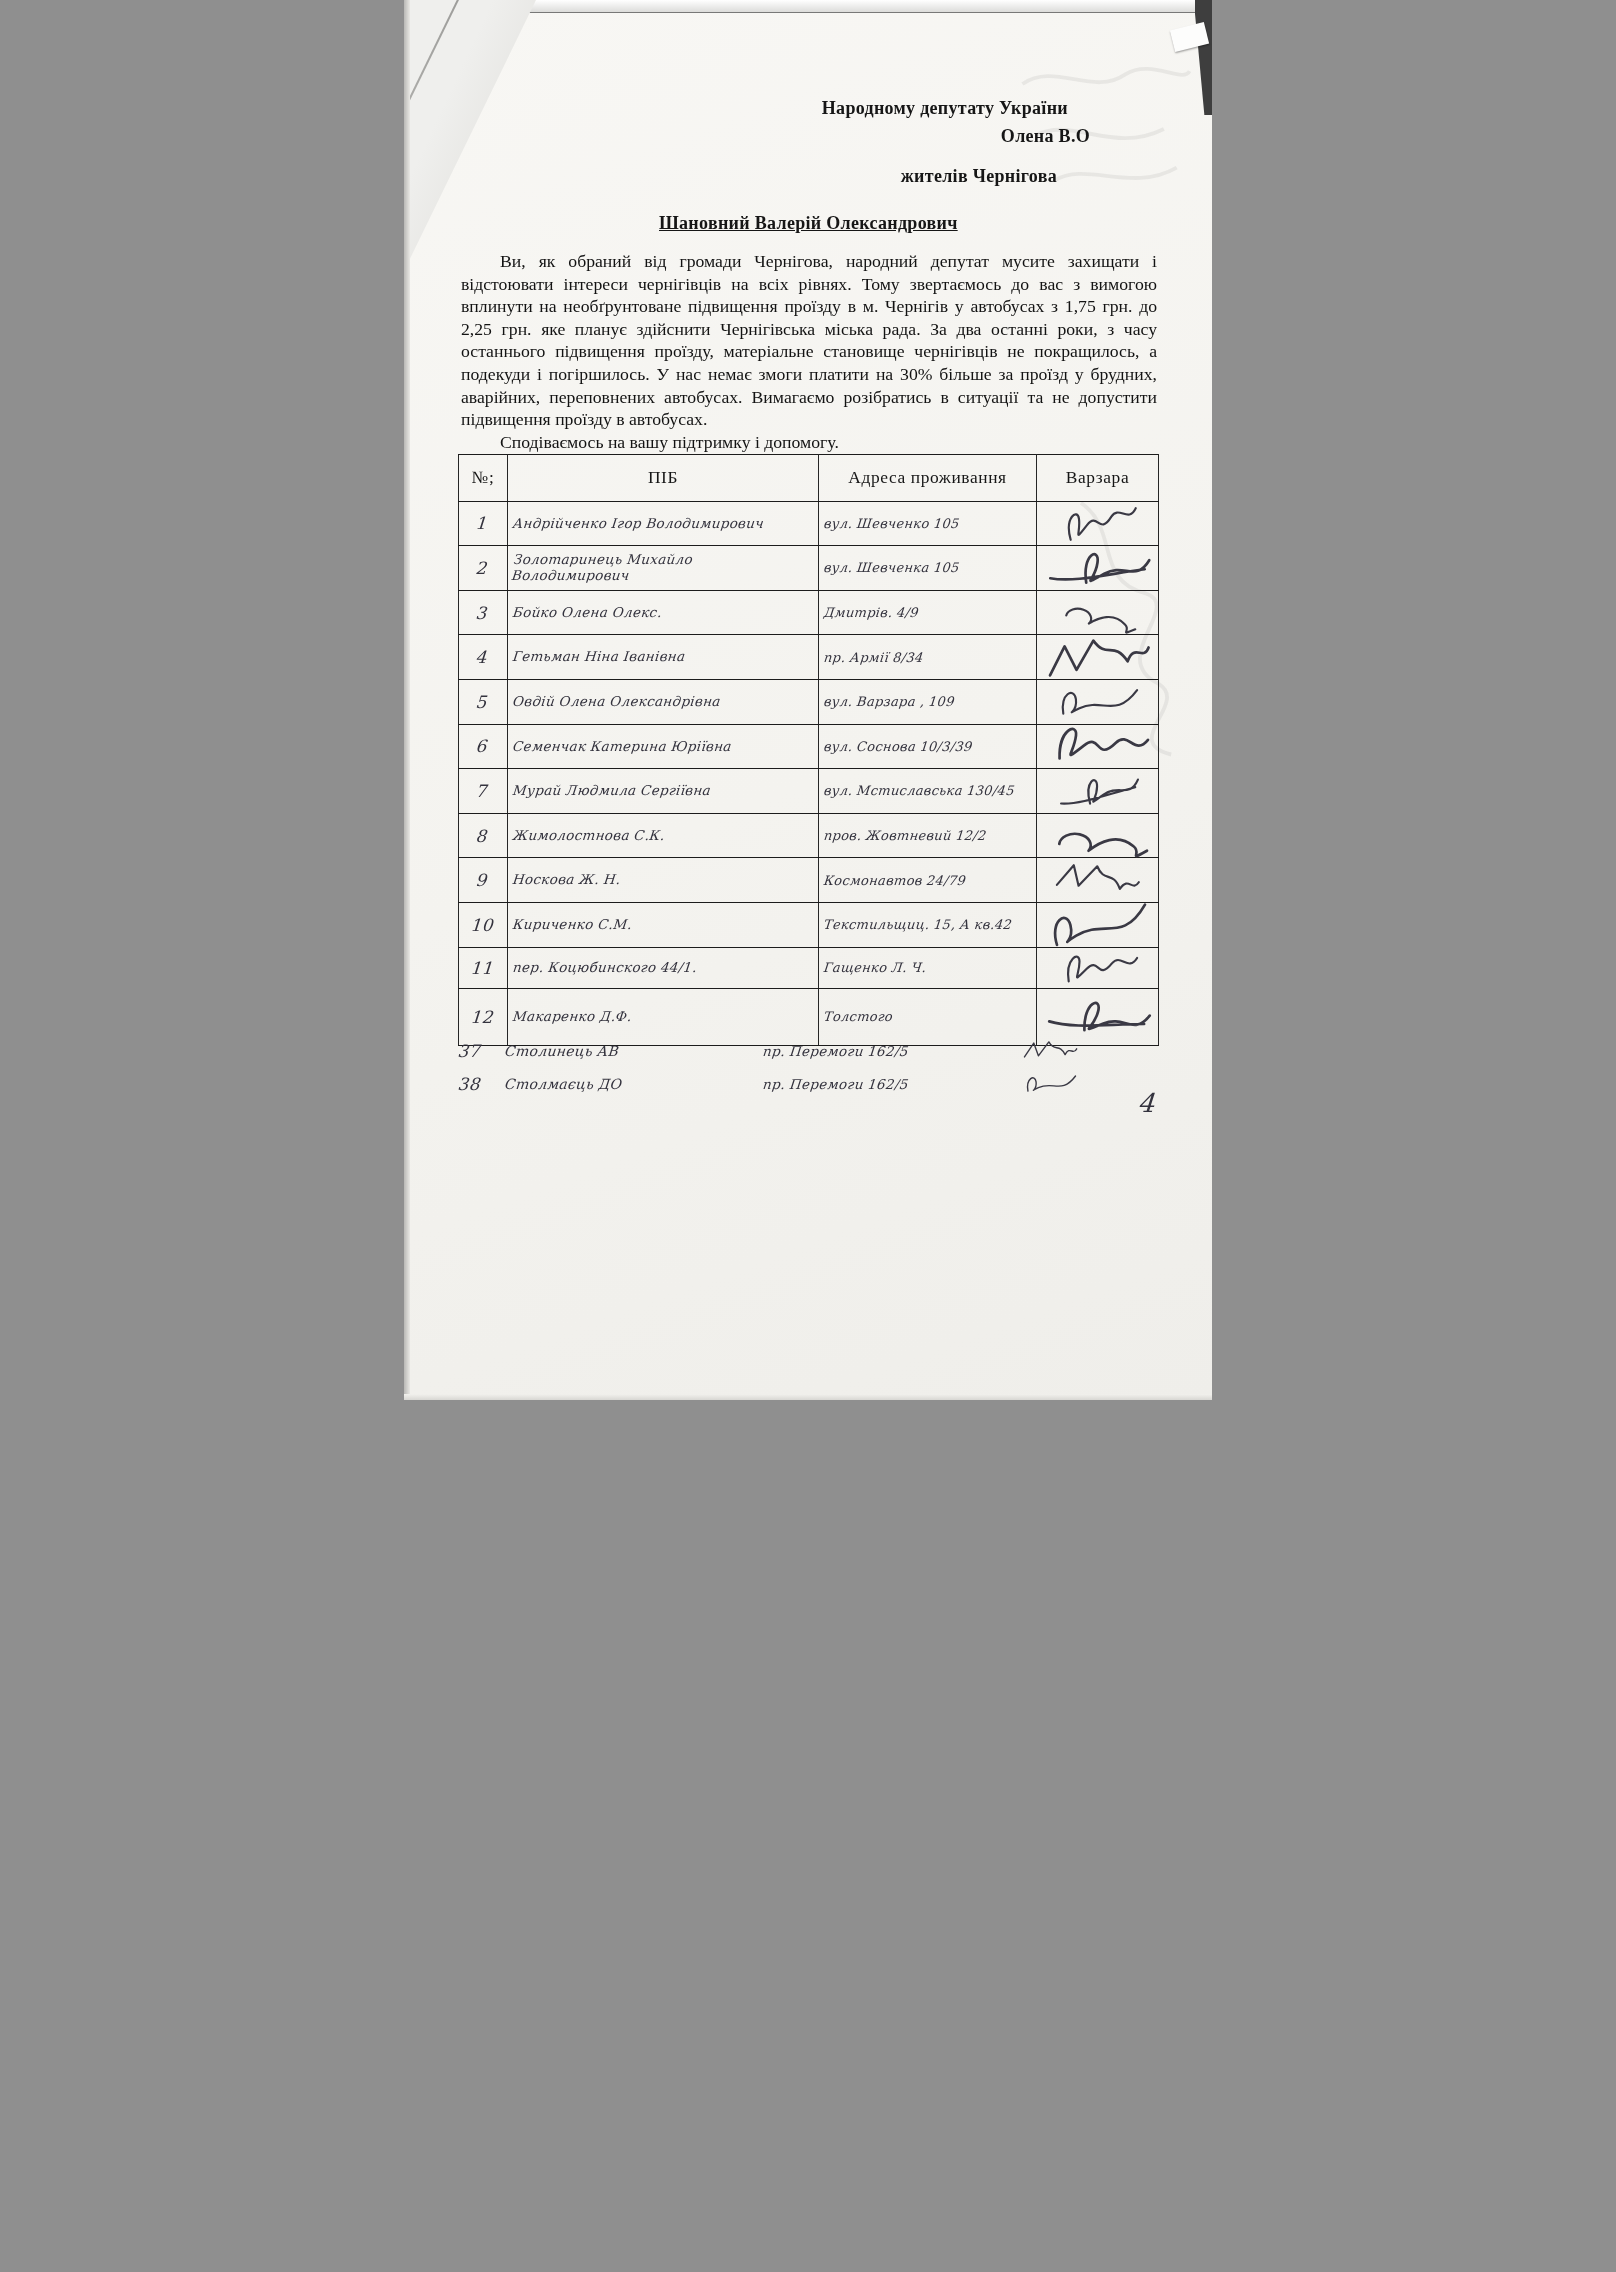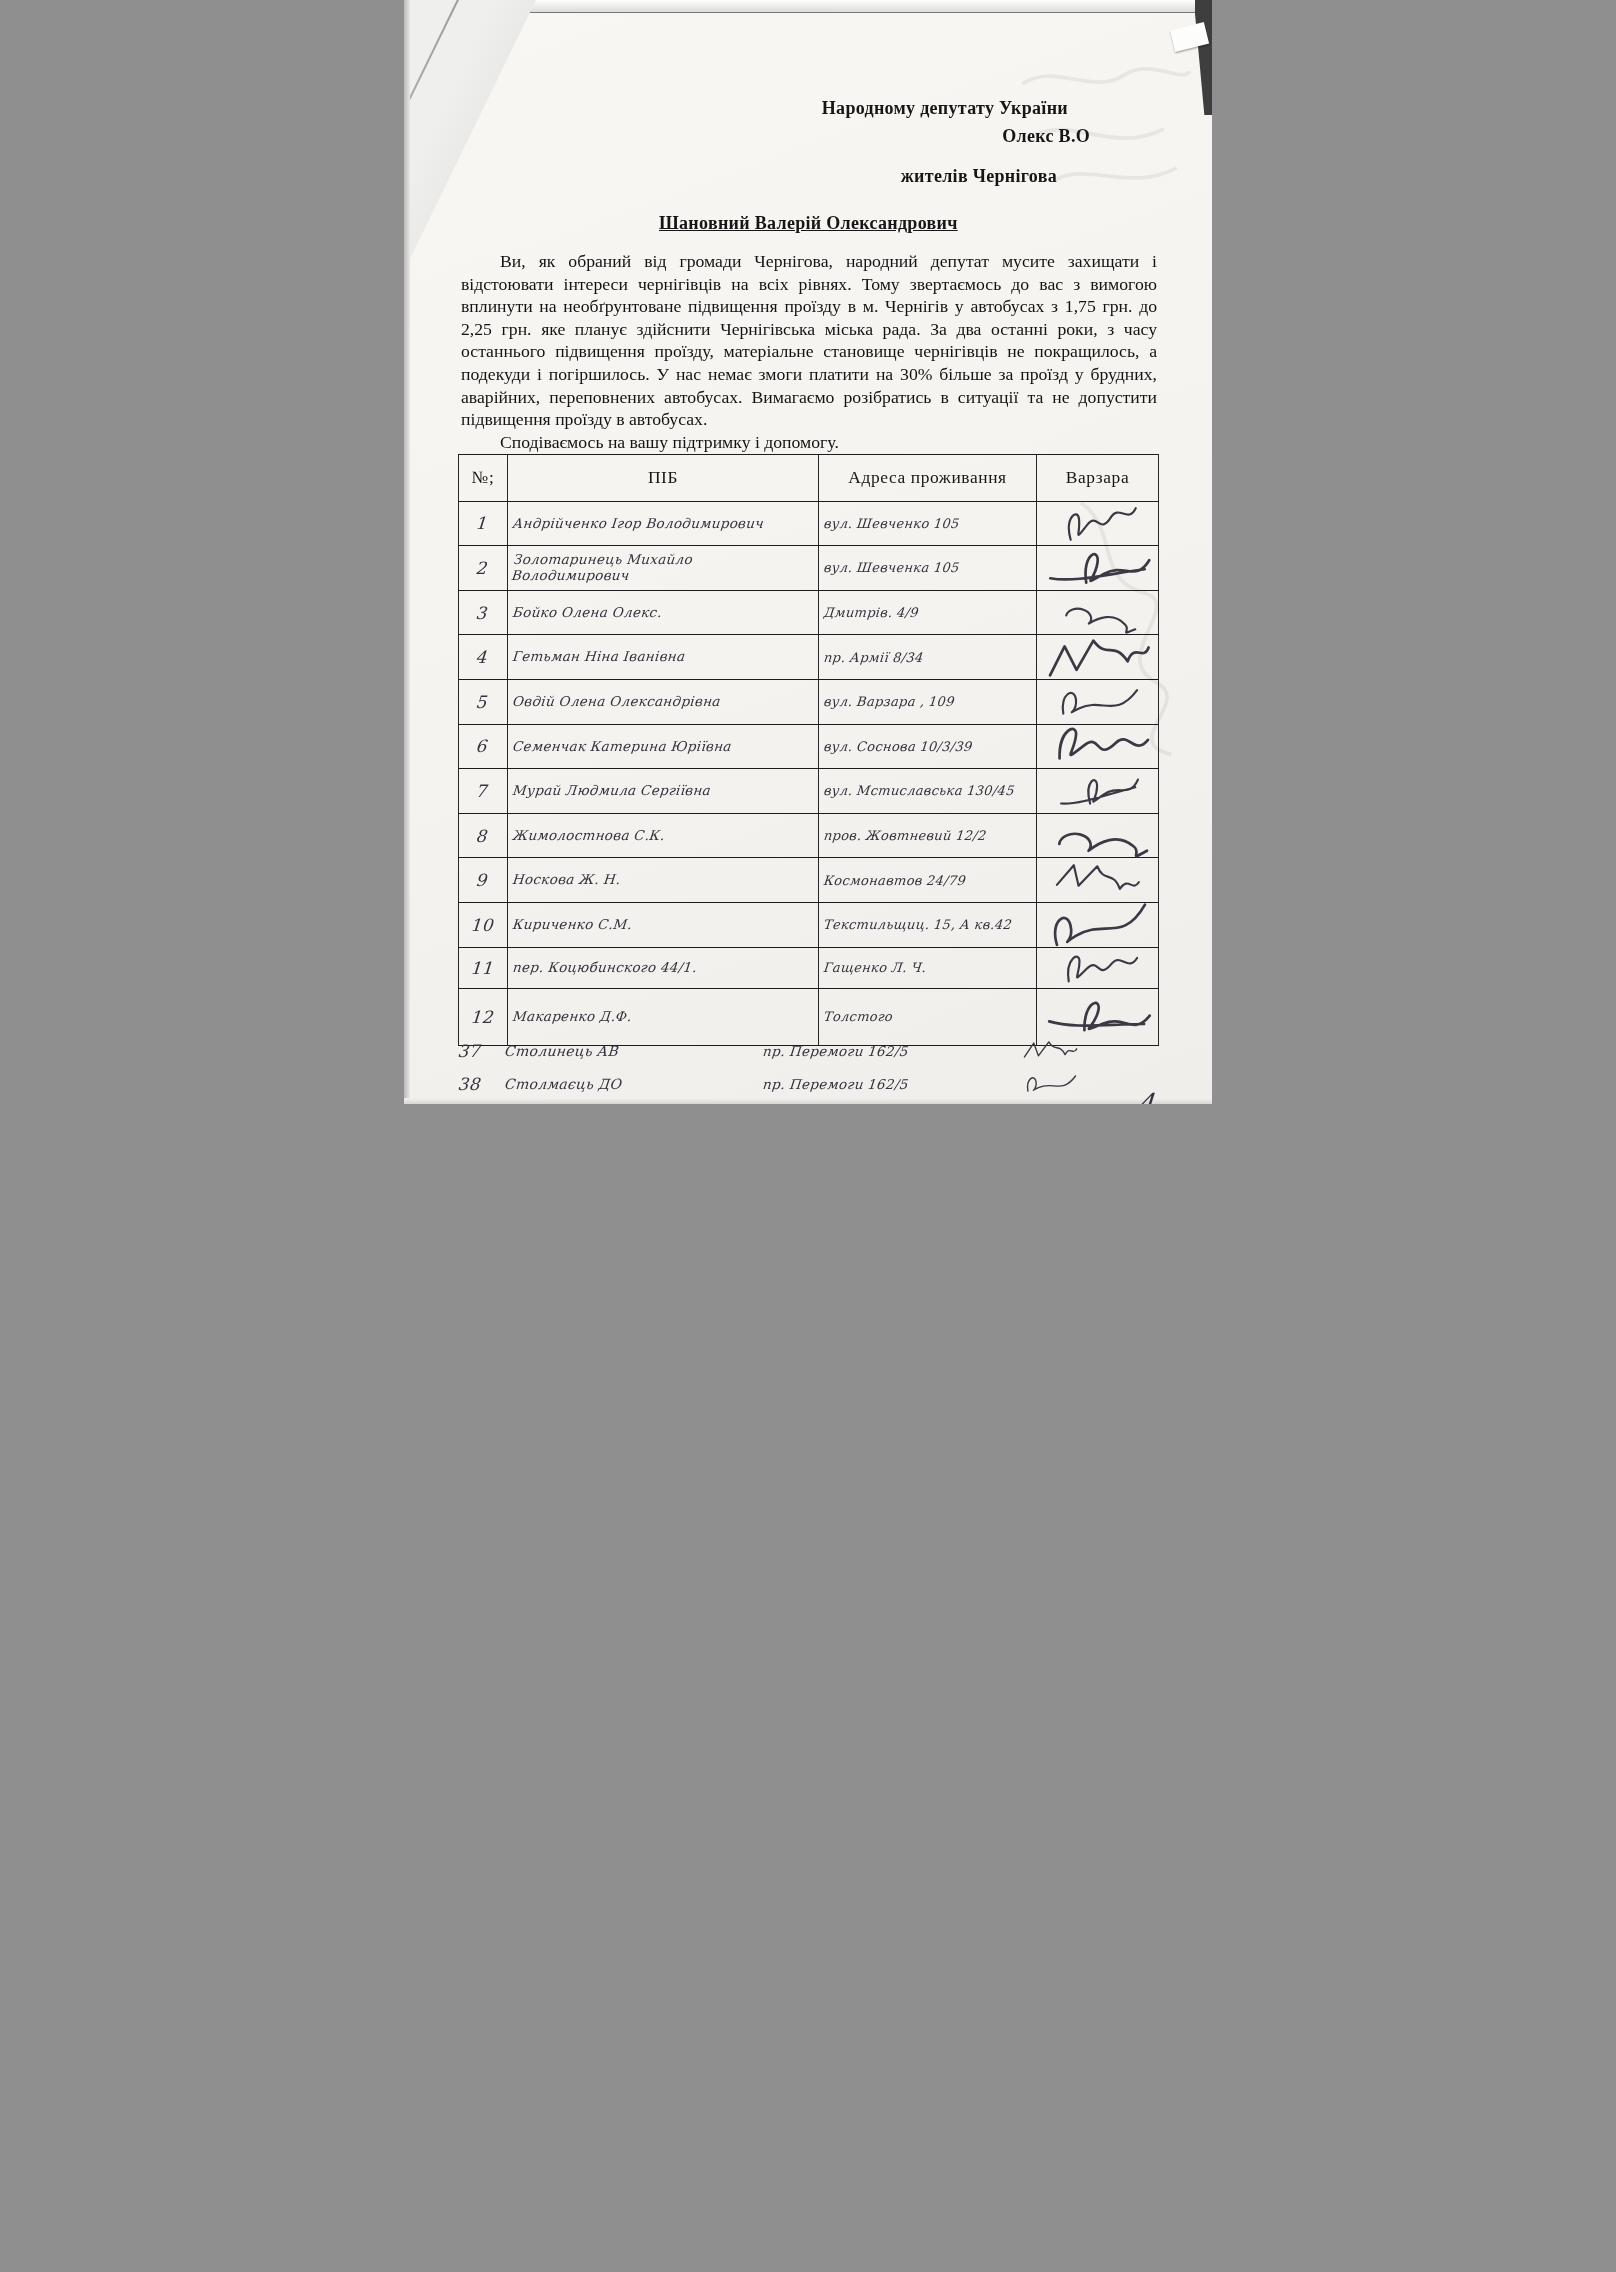--- a/index.html
+++ b/index.html
@@ -1,18 +1,18 @@
 <!DOCTYPE html>
 <html lang="uk" style="font-size:10.3px"><head>
 <meta charset="utf-8">
 <style>
   html,body{margin:0;padding:0;background:#8f8f8f;}
   .scan{
     position:relative;
-    width:808px;height:1104px;
+    width:808px;height:1400px;
     margin:0 auto;
     background:linear-gradient(160deg,#f8f7f4 0%,#f4f3ef 55%,#efeeea 100%);
     overflow:hidden;
     font-family:"Liberation Serif","DejaVu Serif",serif;
     color:#161616;
   }
   
   .edge-top{position:absolute;top:0;left:0;right:0;height:11.6px;
     background:linear-gradient(#ffffff,#dcdcda);}
   .edge-top-line{position:absolute;top:11.6px;left:122px;right:0;height:1.9px;background:#4e4e4e;opacity:.75;}
@@ -92,21 +92,21 @@
   <div class="edge-bottom"></div>
 
   <svg class="bleed" style="top:58px;left:612px" width="180" height="142" viewBox="0 0 280 220">
     <path d="M10,40 C60,5 120,60 170,25 C210,0 260,40 270,20 M30,120 C90,90 150,150 230,110 M60,190 C110,160 180,210 250,170" fill="none" stroke="#333" stroke-width="6"></path>
   </svg>
   <svg class="bleed" style="top:490px;left:664px" width="129" height="271" viewBox="0 0 200 420">
     <path d="M20,20 C80,60 40,140 120,160 C180,180 60,260 140,300 C190,330 80,390 160,410" fill="none" stroke="#333" stroke-width="6"></path>
   </svg>
 
   <div class="r-line" id="recipient1">Народному депутату України</div>
-  <div class="r-line" id="recipient2">Олекс В.О</div>
+  <div class="r-line" id="recipient2">Олена В.О</div>
   <div class="r-line" id="fromline">жителів Чернігова</div>
   <div class="r-line" id="salutation">Шановний Валерій Олександрович</div>
 
   <div class="bodytext">
     <p>Ви, як обраний від громади Чернігова, народний депутат мусите захищати і відстоювати інтереси чернігівців на всіх рівнях. Тому звертаємось до вас з вимогою вплинути на необґрунтоване підвищення проїзду в м. Чернігів у автобусах з 1,75 грн. до 2,25 грн. яке планує здійснити Чернігівська міська рада. За два останні роки, з часу останнього підвищення проїзду, матеріальне становище чернігівців не покращилось, а подекуди і погіршилось. У нас немає змоги платити на 30% більше за проїзд у брудних, аварійних, переповнених автобусах. Вимагаємо розібратись в ситуації та не допустити підвищення проїзду в автобусах.</p>
     <p>Сподіваємось на вашу підтримку і допомогу.</p>
   </div>
 
   <table class="pet">
     <colgroup>

